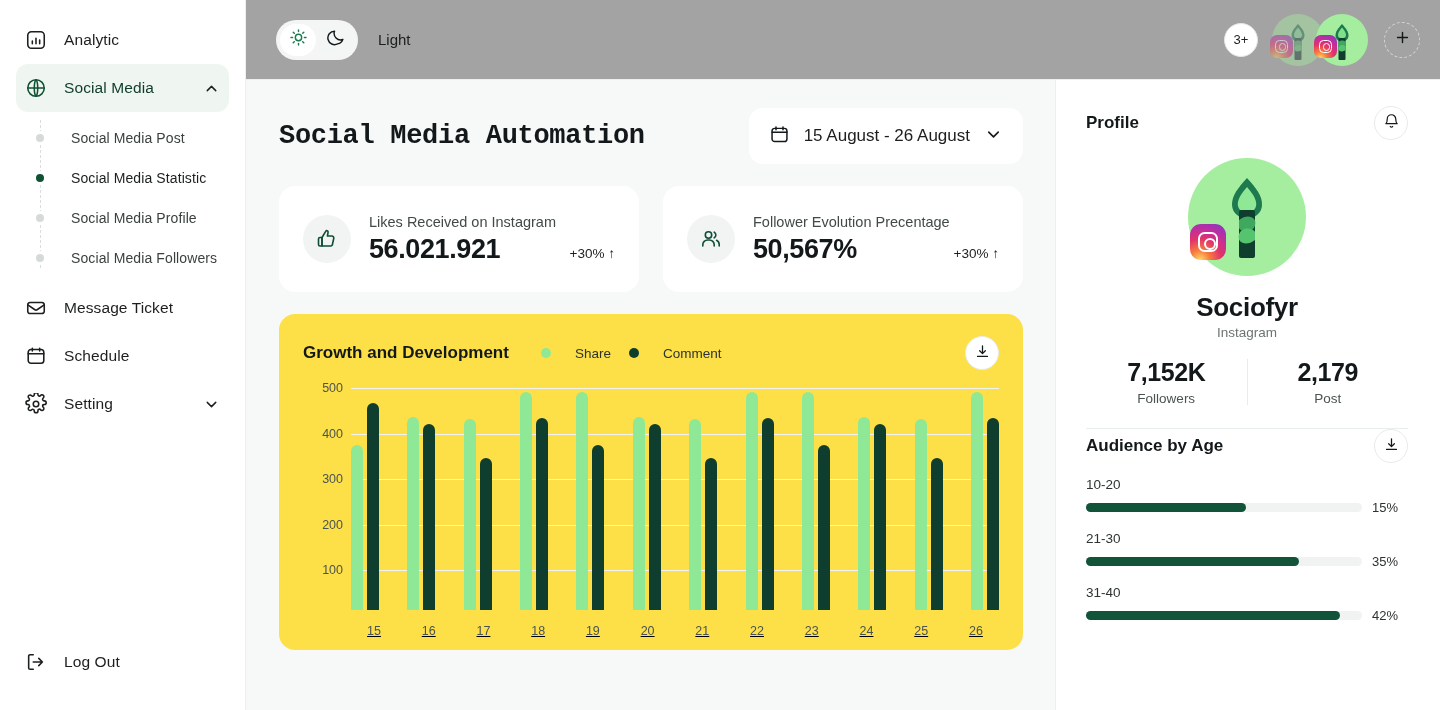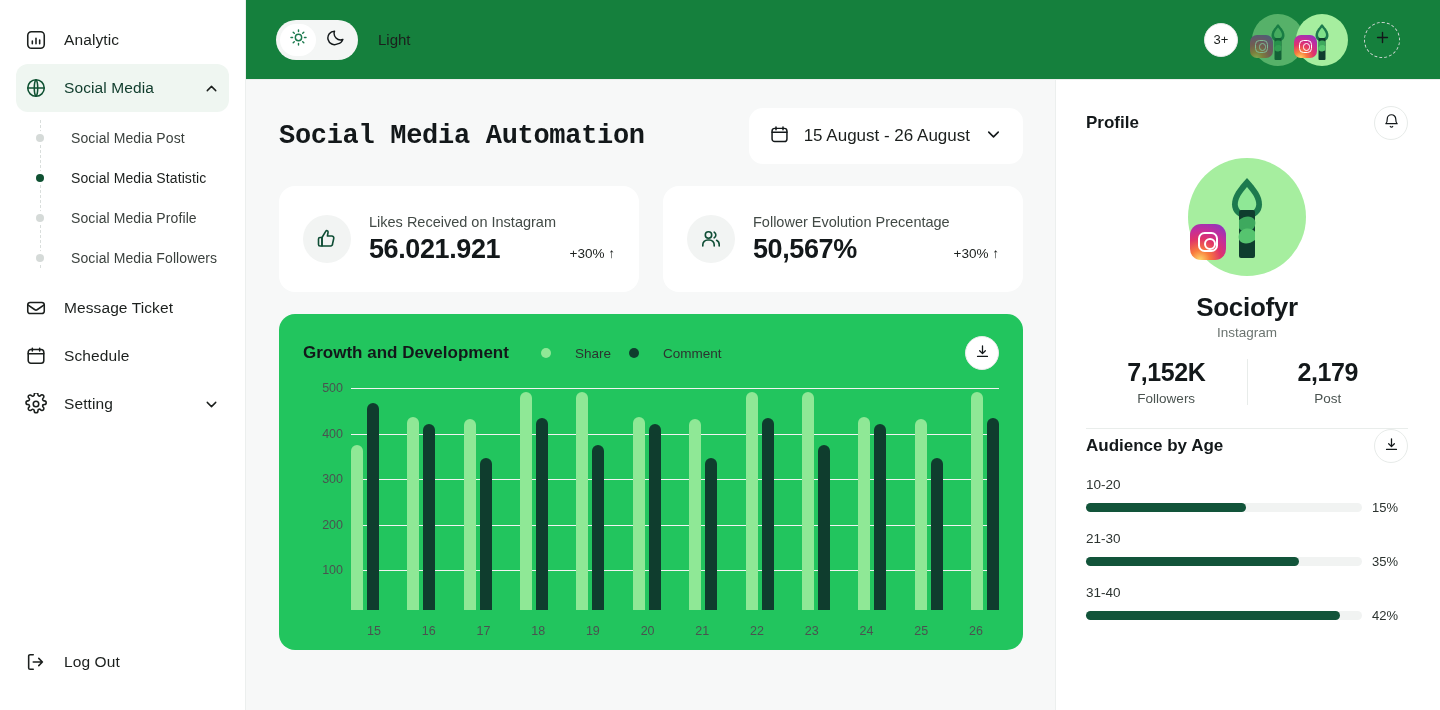--- a/index.html
+++ b/index.html
@@ -49,23 +49,23 @@
     font-size: 14px; color: #3A403D; margin-left: 27px; letter-spacing: .1px;
   }
   .sub-item.current .label { color: #1B1F1D; }
   .spacer { flex: 1; }
   .logout { margin-bottom: 24px; }
 
   
   .mainwrap { flex: 1; display: flex; flex-direction: column; height: 710px; min-width: 0; }
 
   .topbar {
-    height: 80px; flex: 0 0 80px; background: #15803d;
+    height: 80px; flex: 0 0 80px; background: #a3a3a3;
     border-bottom: 1px solid #ECEFEE;
-    display: flex; align-items: center; padding: 0 40px 0 30px;
+    display: flex; align-items: center; padding: 0 20px 0 30px;
   }
   .theme-toggle {
     display: flex; align-items: center; background: #F4F6F5;
     border-radius: 999px; padding: 4px; gap: 2px;
   }
   .tt-btn {
     width: 36px; height: 32px; border-radius: 999px;
     display: flex; align-items: center; justify-content: center; cursor: pointer;
   }
   .tt-btn.on { background: #ffffff; }
@@ -135,21 +135,21 @@
     width: 48px; height: 48px; border-radius: 50%; background: #F2F4F3;
     display: flex; align-items: center; justify-content: center; flex: 0 0 48px;
   }
   .stat-body { flex: 1; min-width: 0; }
   .stat-title { font-size: 14.5px; color: #424A46; margin-bottom: 4px; }
   .stat-row { display: flex; align-items: baseline; }
   .stat-value { font-size: 27px; font-weight: 700; color: #13181A; letter-spacing: -.4px; }
   .stat-delta { margin-left: auto; font-size: 13.5px; color: #1B1F1D; white-space: nowrap; }
 
   .chart-card {
-    background: #22c55e; border-radius: 16px; margin-top: 22px;
+    background: #fde047; border-radius: 16px; margin-top: 22px;
     height: 336px; padding: 22px 24px 0 24px; position: relative;
   }
   .chart-head { display: flex; align-items: center; }
   .chart-title { font-size: 17px; font-weight: 700; color: #13181A; }
   .legend { display: flex; align-items: center; gap: 18px; margin-left: 32px; }
   .leg { display: flex; align-items: center; gap: 24px; font-size: 13.5px; color: #2C3330; }
   .leg i { width: 10px; height: 10px; border-radius: 50%; display: block; }
   .icon-btn {
     width: 34px; height: 34px; border-radius: 50%; border: 1px solid #E7EBE9;
     background: #fff; display: flex; align-items: center; justify-content: center;
@@ -167,21 +167,21 @@
   .grid { position: absolute; left: 48px; right: 0; top: 0; bottom: 0; }
   .gline { position: absolute; left: 0; right: 0; border-top: 1px solid #F1F3F2; }
   .bars {
     position: absolute; left: 48px; right: 0; top: 0; bottom: 0;
     display: flex; align-items: flex-end; justify-content: space-between;
   }
   .grp { display: flex; align-items: flex-end; gap: 4px; height: 100%; }
   .bar { width: 12px; border-radius: 6px 6px 0 0; }
   .xlabels {
     position: absolute; left: 48px; right: 0; bottom: -28px;
-    display: flex; justify-content: space-between;
+    display: flex; justify-content: space-between; text-decoration: underline;
   }
   .xlab { font-size: 12.5px; color: #4A5350; width: 46px; text-align: center; }
 
   
   .rightpanel {
     width: 384px; flex: 0 0 384px; background: #fff;
     padding: 26px 32px 0 30px; overflow: hidden;
   }
   .rp-head { display: flex; align-items: center; justify-content: space-between; }
   .rp-title { font-size: 17px; font-weight: 700; color: #13181A; }

